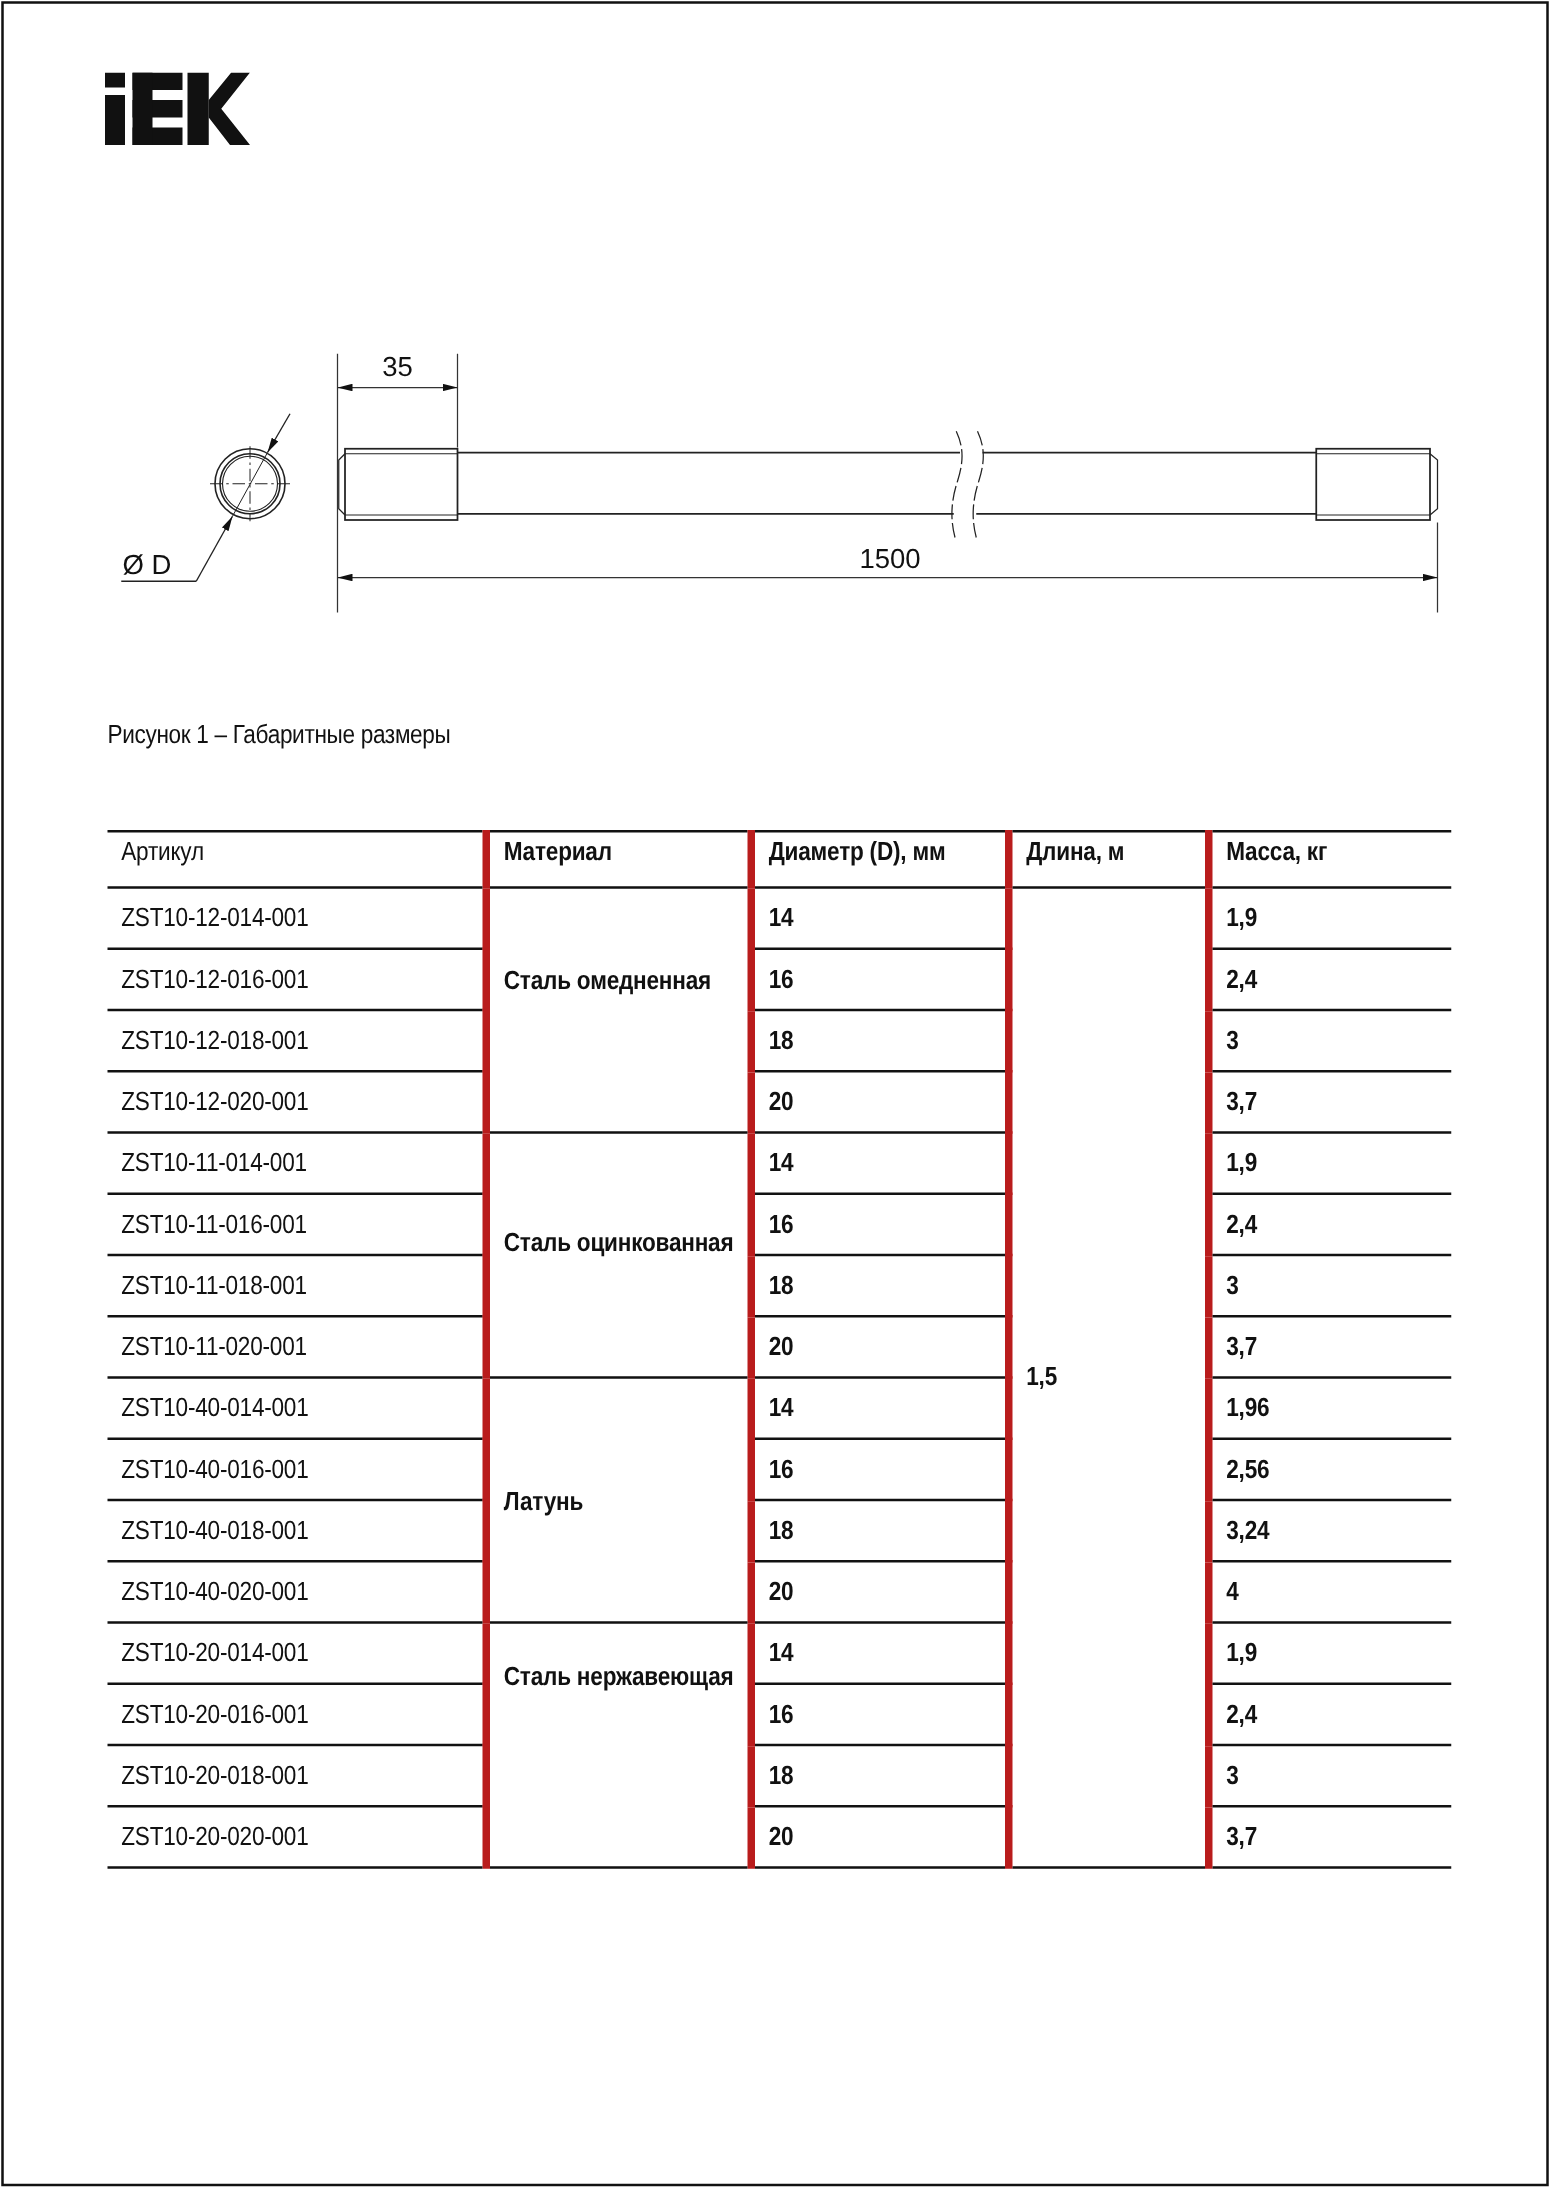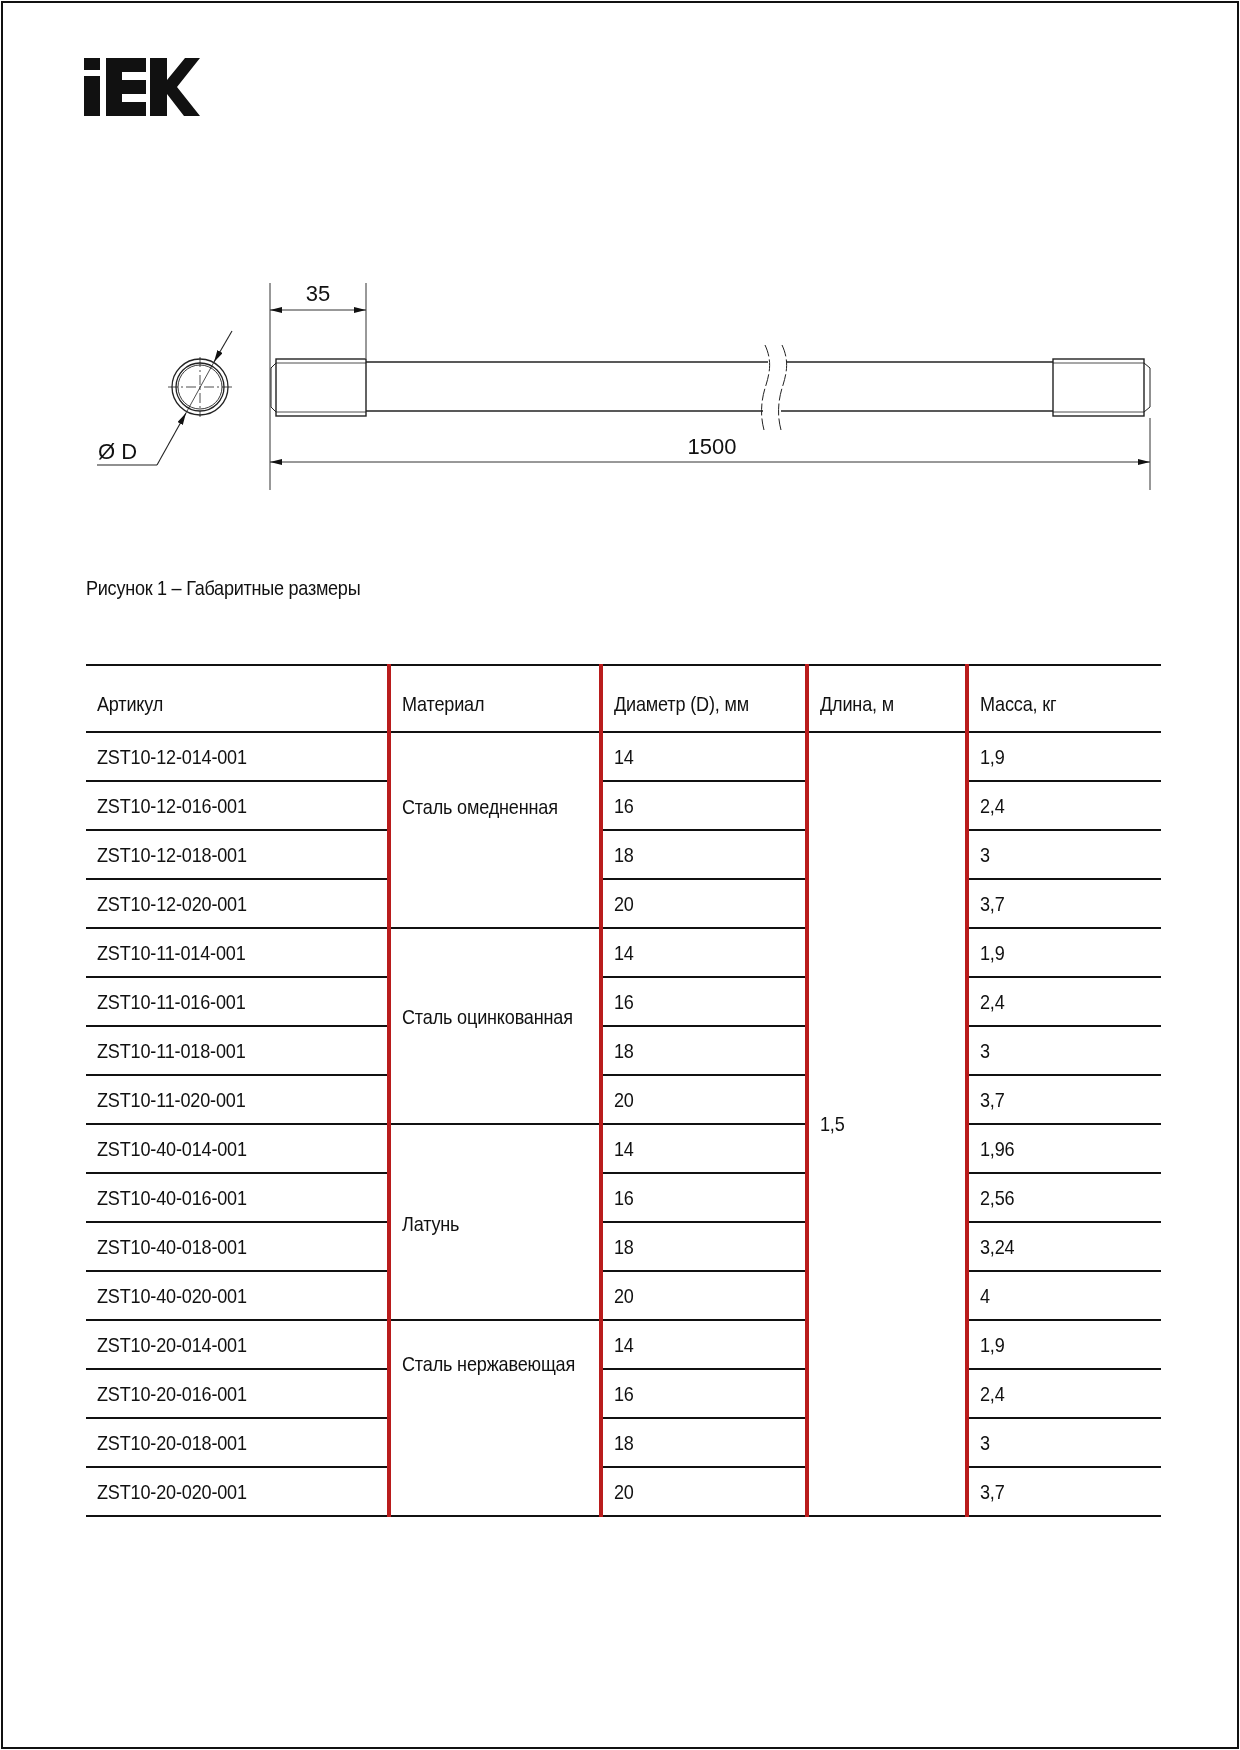--- a/index.html
+++ b/index.html
@@ -10,22 +10,22 @@
   .logo { position: absolute; left: 84px; top: 58px; width: 116px; height: 58px; }
   .drawing { position: absolute; left: 0; top: 0; width: 1240px; height: 520px; }
   .drawing text { font-family: "Liberation Sans", "DejaVu Sans", sans-serif; fill: #111; }
   .caption { position: absolute; left: 86px; top: 576px; font-size: 21px; letter-spacing: -0.3px;
              transform: scaleX(0.86); transform-origin: left center; white-space: nowrap; }
   table.spec { position: absolute; left: 86px; top: 664px; width: 1075px; border-collapse: collapse;
                table-layout: fixed; font-size: 21px; }
   table.spec th, table.spec td { border: 2px solid #111; border-left: none; border-right: none;
                padding: 0 0 0 11px; text-align: left; font-weight: normal; height: 47px;
                white-space: nowrap; vertical-align: middle; }
-  table.spec th + th, table.spec td.vline { border-left: 4px solid #b91c1c; }
-  table.spec th { vertical-align: top; padding-top: 26px; height: 39px; margin-top: 19px; }
+  table.spec th + th, table.spec td.vline { border-left: 6px solid #b91c1c; font-weight: bold; }
+  table.spec th { vertical-align: top; padding-top: 4px; height: 39px; margin-top: 19px; }
   .narrow { display: inline-block; transform: scaleX(0.86); transform-origin: left center; letter-spacing: -0.2px; }
   td.material { vertical-align: top !important; position: relative; margin-top: 12px; }
   td.material .narrow { position: absolute; left: 11px; }
   td.length { vertical-align: middle; }
   col.c1 { width: 303px; } col.c2 { width: 212px; } col.c3 { width: 206px; }
   col.c4 { width: 160px; } col.c5 { width: 194px; }
 </style>
 </head>
 <body>
 

